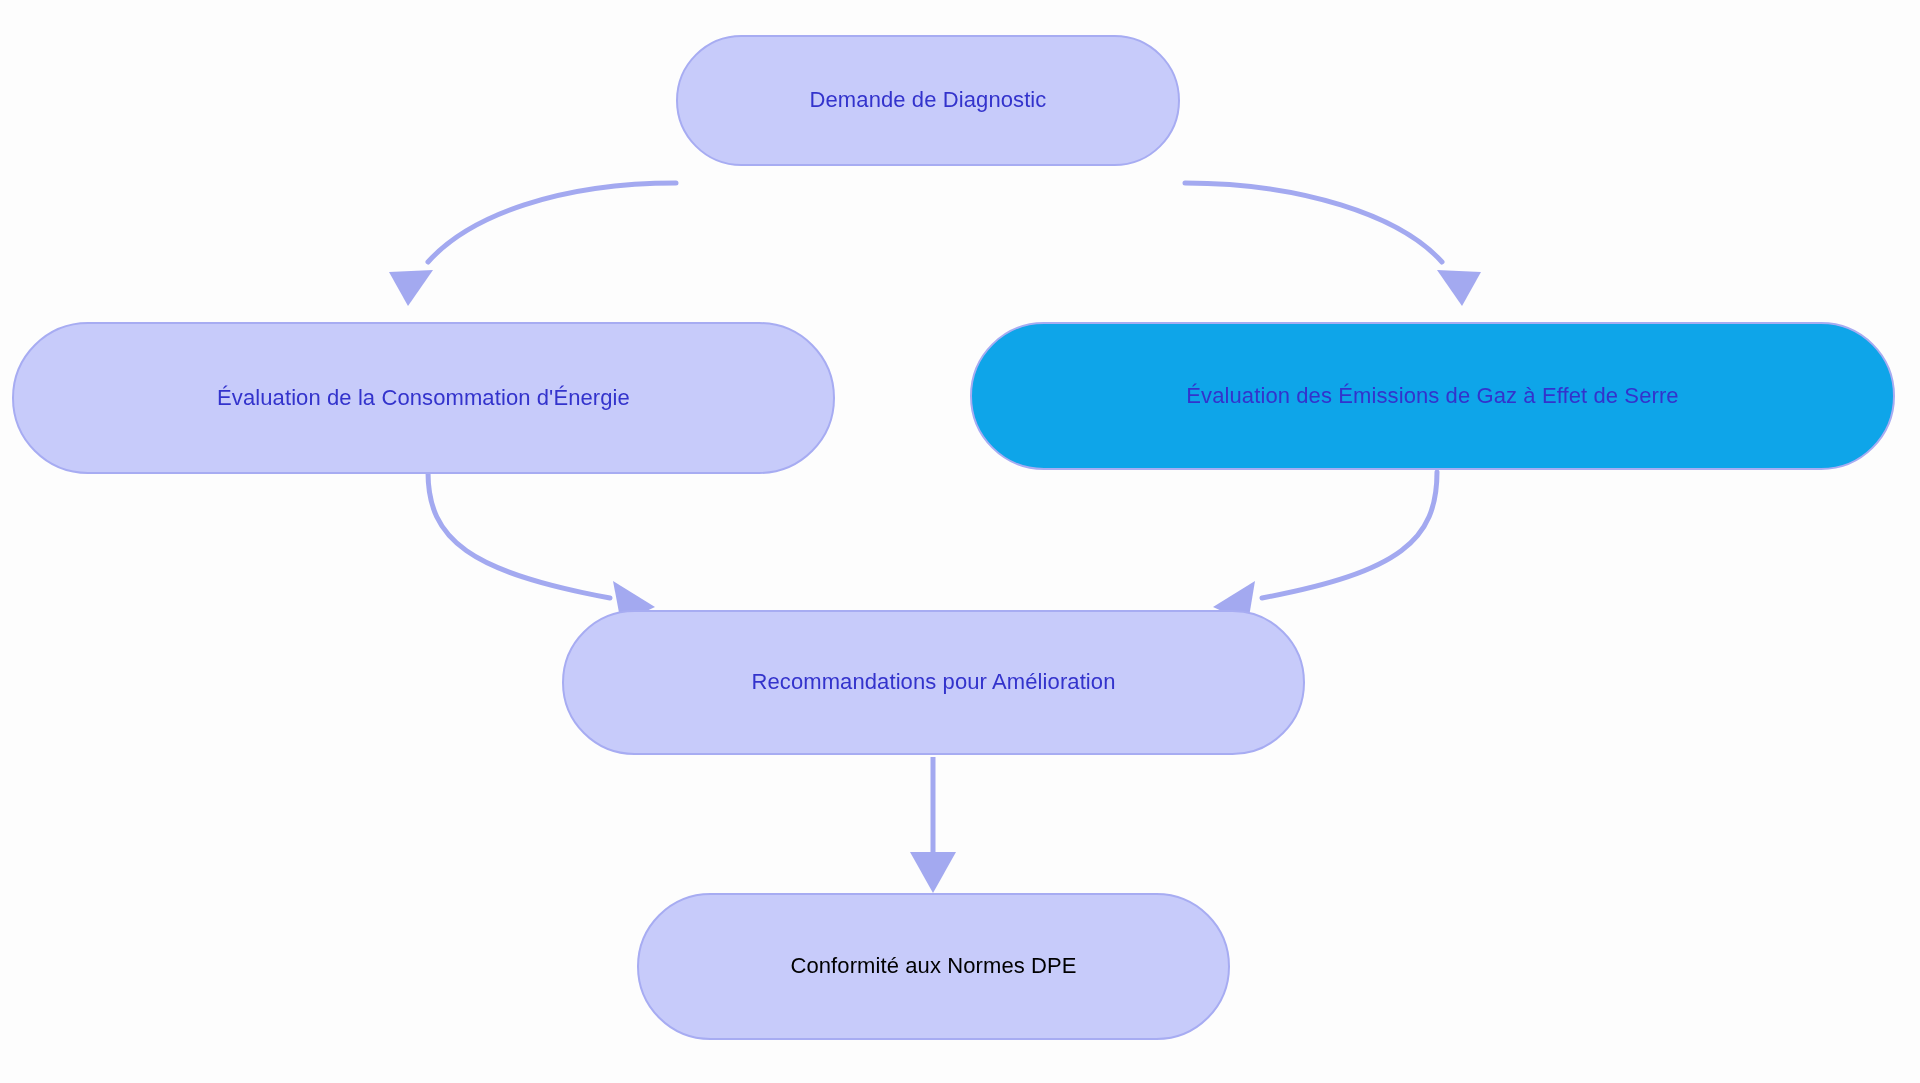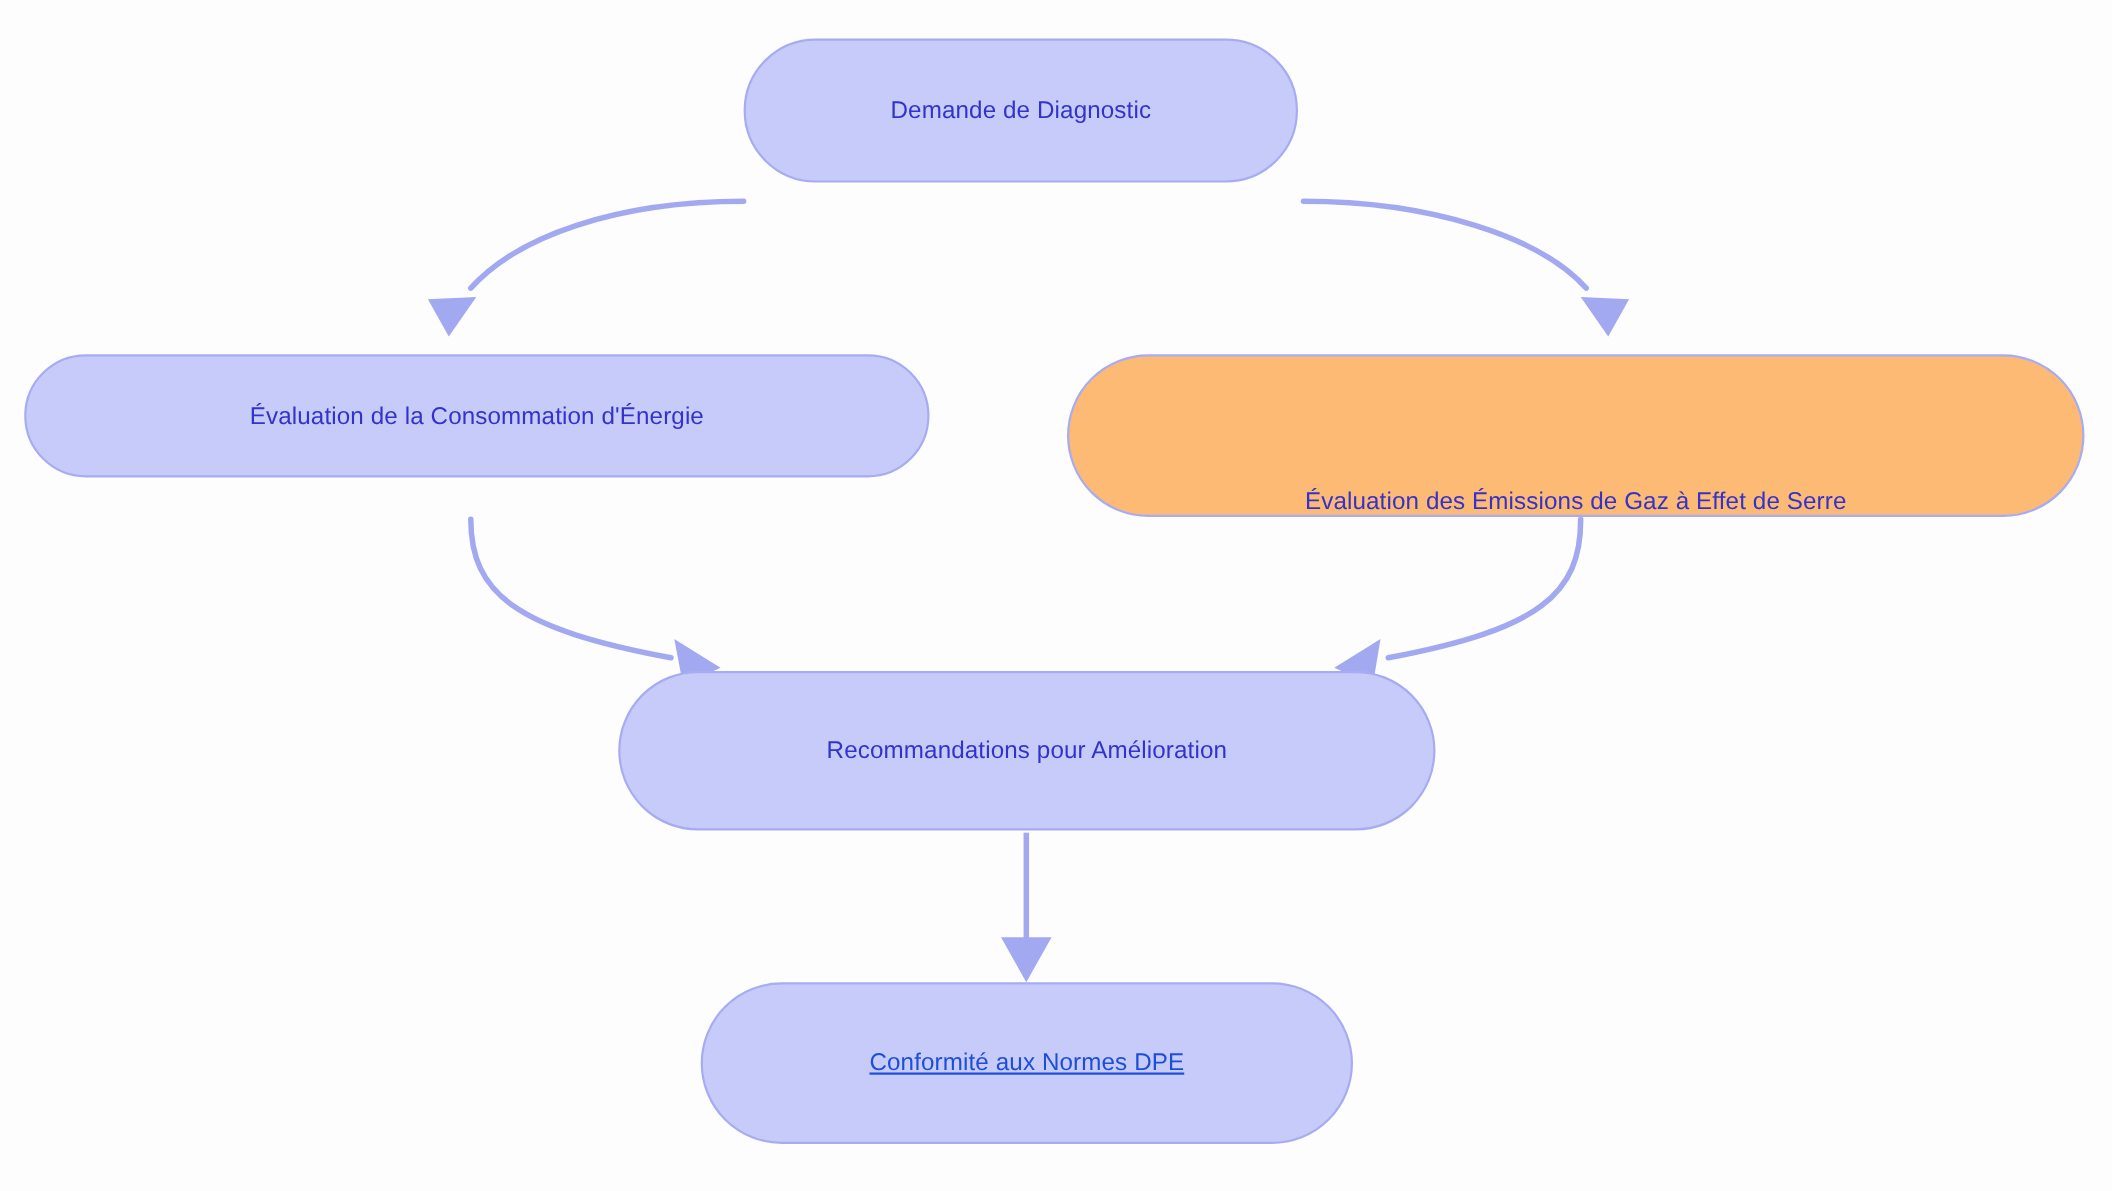--- a/index.html
+++ b/index.html
@@ -40,21 +40,21 @@
     font-family: "Liberation Sans", sans-serif;
     font-size: 22px;
     font-weight: 400;
     letter-spacing: 0.1px;
     color: #3333cc;
     white-space: nowrap;
     line-height: 1.1;
     padding: 0 18px;
   }
   #node-request      { left: 676px;  top: 35px;  width: 504px; height: 131px; }
-  #node-energy       { left: 22px;   top: 322px; width: 823px; height: 112px; }
+  #node-energy       { left: 12px;   top: 322px; width: 823px; height: 152px; }
   #node-emissions    { left: 970px;  top: 322px; width: 925px; height: 148px; }
   #node-recommend    { left: 562px;  top: 610px; width: 743px; height: 145px; }
   #node-compliance   { left: 637px;  top: 893px; width: 593px; height: 147px; }
 </style>
 </head>
 <body>
 
 <div id="canvas" style="background: rgb(253, 253, 253);">
 
   <svg id="edge-layer" viewBox="0 0 1920 1083" xmlns="http://www.w3.org/2000/svg">
@@ -86,25 +86,25 @@
   </svg>
 
   <div class="node" id="node-request" style="background: rgb(199, 203, 250); border-color: rgb(167, 172, 242); color: rgb(51, 51, 204);">
     <span class="node-label" style="color: rgb(51, 51, 204);">Demande de Diagnostic</span>
   </div>
 
   <div class="node" id="node-energy" style="background: rgb(199, 203, 250); border-color: rgb(167, 172, 242); color: rgb(51, 51, 204);">
     <span class="node-label" style="color: rgb(51, 51, 204);">Évaluation de la Consommation d'Énergie</span>
   </div>
 
-  <div class="node" id="node-emissions" style="background: #fdba74; border-color: rgb(167, 172, 242); color: rgb(51, 51, 204); align-items: flex-end;">
+  <div class="node" id="node-emissions" style="background: #0ea5e9; border-color: rgb(167, 172, 242); color: rgb(51, 51, 204);">
     <span class="node-label" style="color: rgb(51, 51, 204);">Évaluation des Émissions de Gaz à Effet de Serre</span>
   </div>
 
   <div class="node" id="node-recommend" style="background: rgb(199, 203, 250); border-color: rgb(167, 172, 242); color: rgb(51, 51, 204);">
     <span class="node-label" style="color: rgb(51, 51, 204); text-align: right;">Recommandations pour Amélioration</span>
   </div>
 
   <div class="node" id="node-compliance" style="background: rgb(199, 203, 250); border-color: rgb(167, 172, 242); color: rgb(51, 51, 204);">
-    <span class="node-label" style="color: #1d4ed8; text-decoration: underline;">Conformité aux Normes DPE</span>
+    <span class="node-label" style="color: #000000;">Conformité aux Normes DPE</span>
   </div>
 
 </div>
 
 </body></html>

